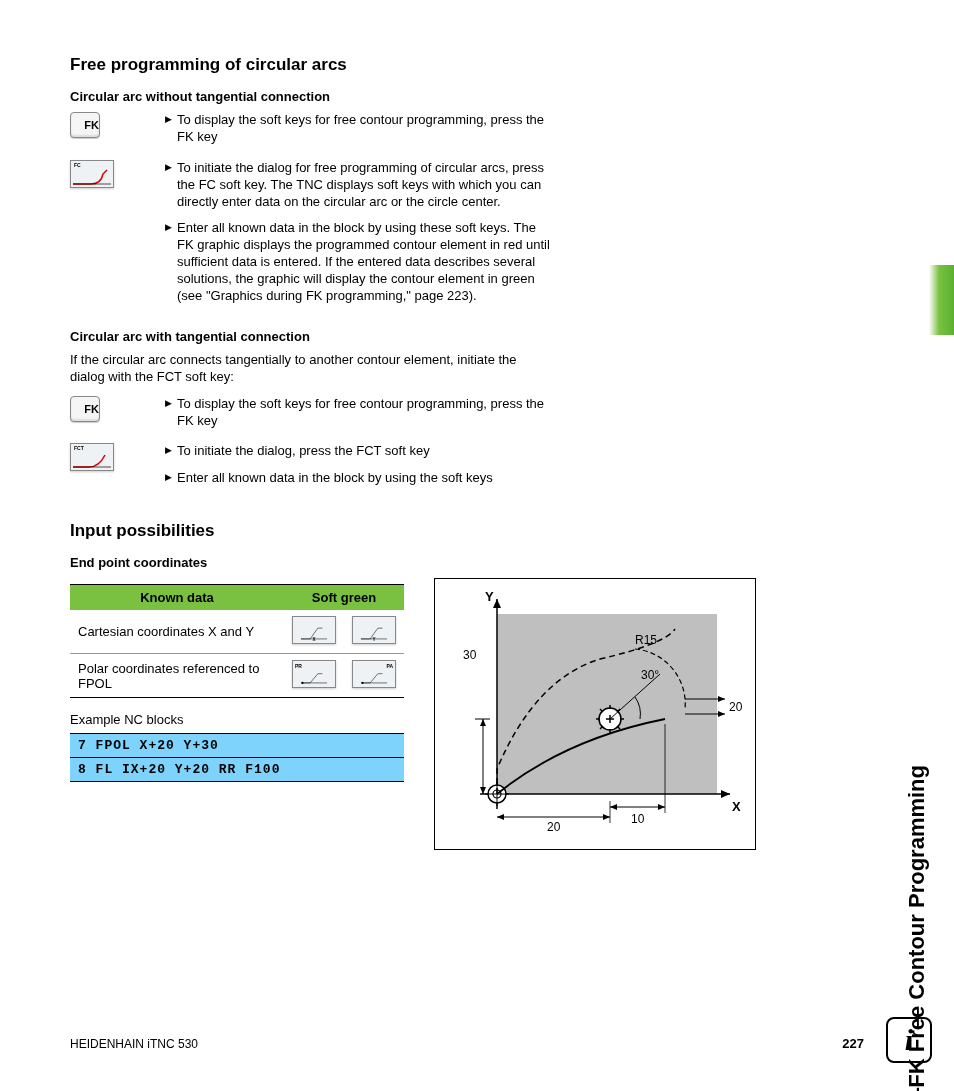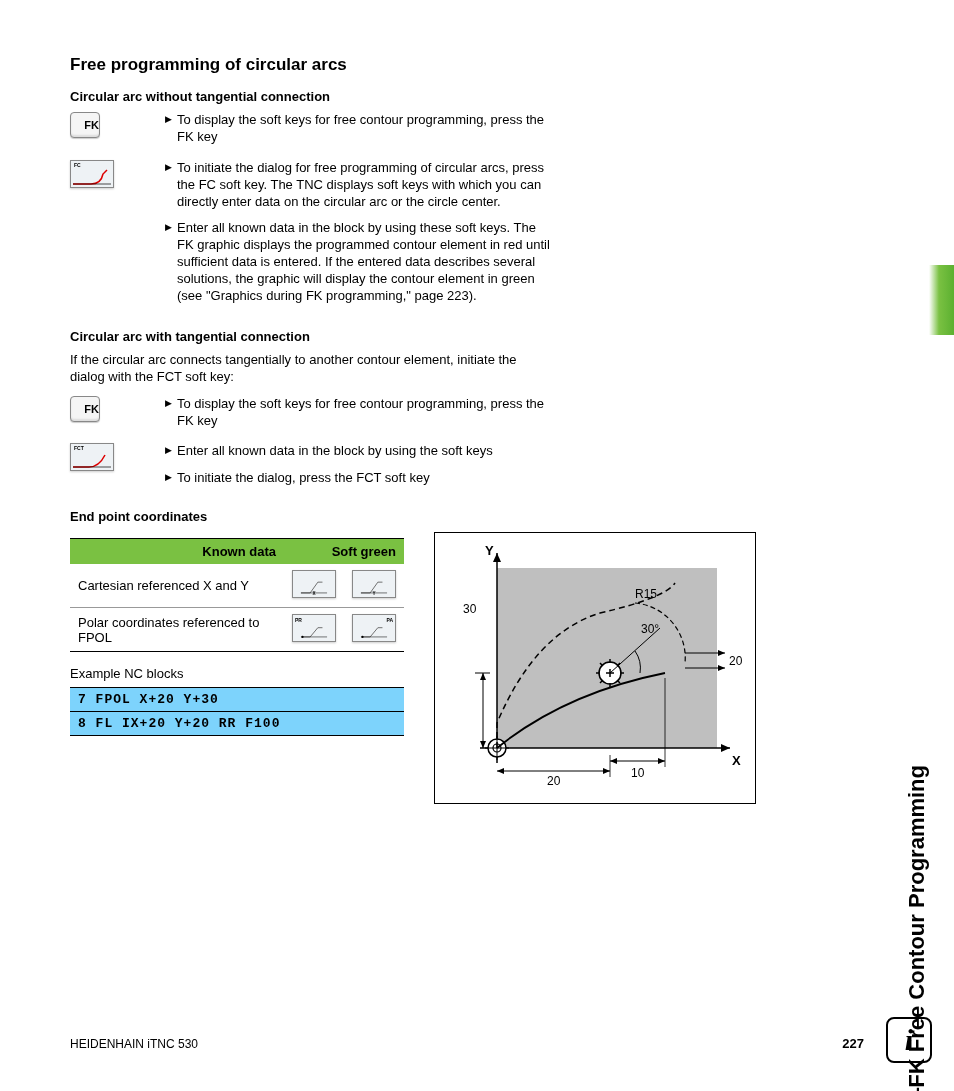--- a/index.html
+++ b/index.html
@@ -136,21 +136,21 @@
   .right-col {
     width: 320px;
   }
   table.data {
     width: 100%;
     border-collapse: collapse;
     margin-top: 6px;
   }
   table.data th {
     background: #7ac142;
-    text-align: right;
+    text-align: center;
     padding: 5px 8px;
     font-size: 13px;
     font-weight: bold;
     border-top: 1.5px solid #000;
   }
   table.data td {
     padding: 6px 8px;
     border-bottom: 1px solid #999;
     vertical-align: middle;
   }
@@ -272,38 +272,39 @@
     <div class="icon-col">
       <span class="softkey-icon">
         <span class="lbl">FCT</span>
         <svg viewBox="0 0 42 20">
             <path d="M2 18 L18 18 Q28 18 34 6" fill="none" stroke="#d00" stroke-width="1.5"></path>
             <path d="M2 18 L40 18" stroke="#000" stroke-width="0.7"></path>
           </svg>
       </span>
     </div>
     <ul class="bullet-list">
+      <li>To initiate the dialog, press the FCT soft key</li>
       <li>Enter all known data in the block by using the soft keys</li>
-      <li>To initiate the dialog, press the FCT soft key</li>
     </ul>
   </div>
 
+  <h2 style="margin-top:24px">Input possibilities</h2>
   <h3>End point coordinates</h3>
 
   <div class="two-col">
     <div class="left-col">
 
       <table class="data">
         <tbody>
             <tr>
           <th>Known data</th>
           <th colspan="2">Soft green</th>
         </tr>
         <tr>
-          <td>Cartesian referenced X and Y</td>
+          <td>Cartesian coordinates X and Y</td>
           <td class="sk-cell">
             <span class="softkey-icon">
               <svg viewBox="0 0 42 26">
                     <path d="M4 22 L16 22 L26 8 L32 8" fill="none" stroke="#666" stroke-width="1.2"></path>
                     <path d="M4 22 L38 22" stroke="#000" stroke-width="0.7"></path>
                     <text x="21" y="25" font-size="6" font-weight="bold" text-anchor="middle">X</text>
                   </svg>
             </span>
           </td>
           <td class="sk-cell">

